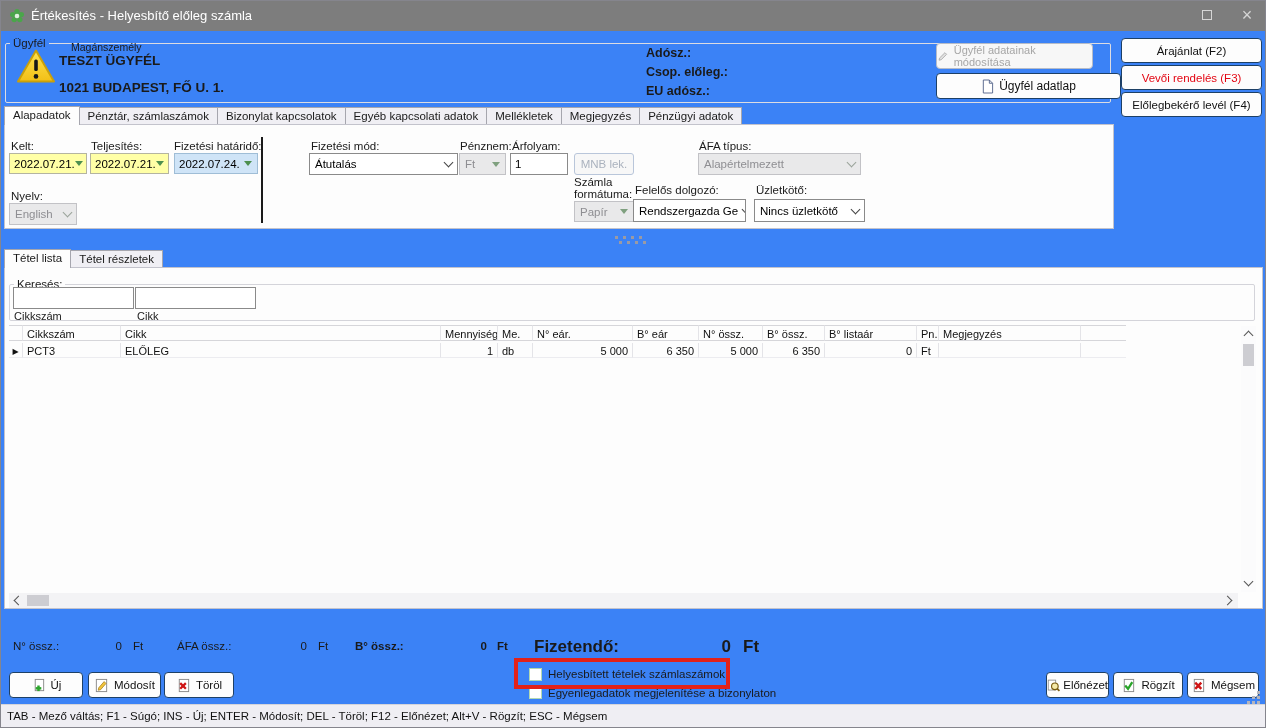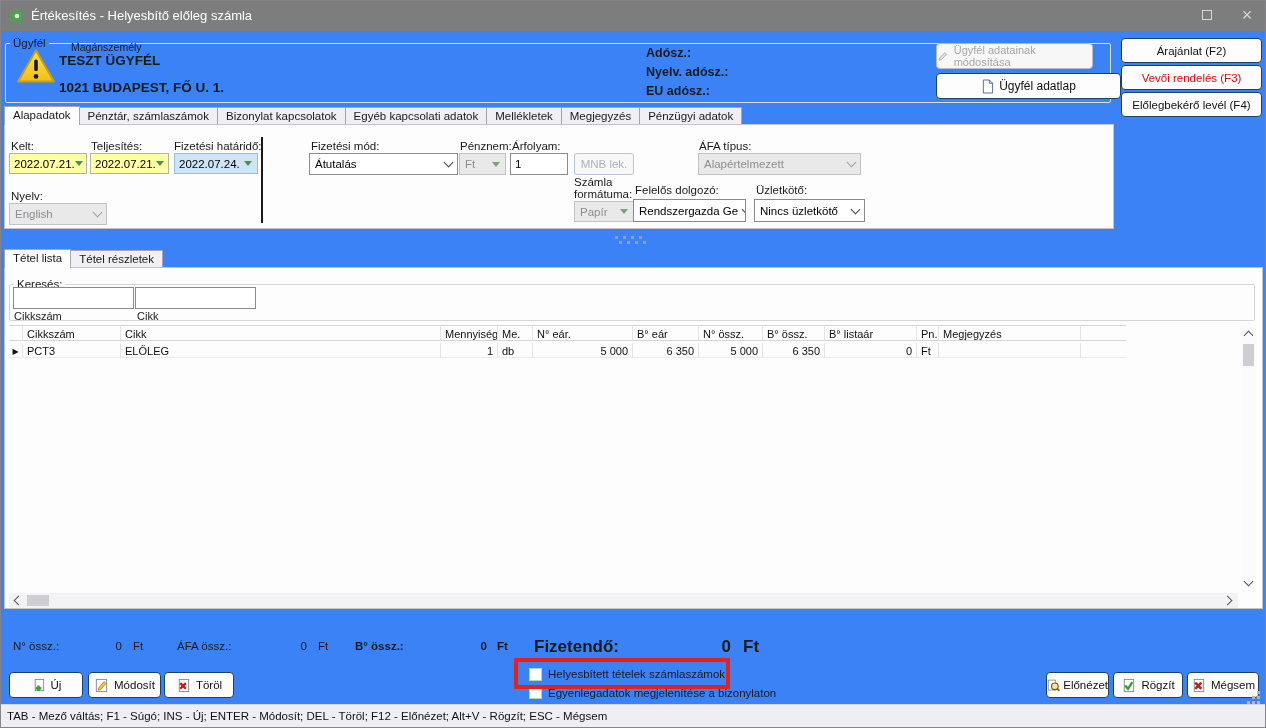--- a/index.html
+++ b/index.html
@@ -114,21 +114,21 @@
     <path d="M20 2.5 L38 33.5 L2 33.5 Z" fill="url(#wg)" stroke="#caa00a" stroke-width="2" stroke-linejoin="round"></path>
     <rect x="18.2" y="11.5" width="3.6" height="11.5" rx="1.6" fill="#181818"></rect>
     <circle cx="20" cy="28.4" r="2.3" fill="#181818"></circle>
   </svg>
 
   <div class="lbl maroon" style="left:70px;top:40px;font-size:10.5px;">Magánszemély</div>
   <div class="lbl maroon" style="left:58px;top:52px;font-size:13.5px;font-weight:bold;">TESZT ÜGYFÉL</div>
   <div class="lbl maroon" style="left:58px;top:79px;font-size:13.5px;font-weight:bold;">1021 BUDAPEST, FŐ U. 1.</div>
 
   <div class="lbl maroon" style="left:645px;top:45px;font-size:12.5px;font-weight:bold;">Adósz.:</div>
-  <div class="lbl maroon" style="left:645px;top:64px;font-size:12.5px;font-weight:bold;">Nyelv. adósz.:</div>
+  <div class="lbl maroon" style="left:645px;top:64px;font-size:12.5px;font-weight:bold;">Csop. előleg.:</div>
   <div class="lbl maroon" style="left:645px;top:83px;font-size:12.5px;font-weight:bold;">EU adósz.:</div>
 
   <div class="btn disabled" style="left:935px;top:42px;width:157px;height:26px;font-size:11px;">
     <svg width="12" height="12" viewBox="0 0 14 14">
         <path d="M3 9.5 L9.5 3 L11.5 5 L5 11.5 L2.5 12 Z" fill="#e0e0e0" stroke="#a8a8a8"></path>
       </svg>
     <span>Ügyfél adatainak módosítása</span>
   </div>
   <div class="btn" style="left:935px;top:72px;width:185px;height:26px;font-size:12px;">
     <svg width="13" height="15" viewBox="0 0 14 16">
@@ -170,21 +170,21 @@
     <span>2022.07.21.</span>
       <span class="tri"></span>
   </div>
   <div class="lbl" style="left:173px;top:139px;">Fizetési határidő:</div>
   <div class="combo" style="left:173px;top:152px;width:84px;background:#cfe4f7;border-color:#9fbdd6;">
     <span>2022.07.24.</span>
       <span class="tri"></span>
   </div>
 
   <div class="lbl" style="left:10px;top:189px;">Nyelv:</div>
-  <div class="sel dis" style="left:8px;top:202px;width:98px;">
+  <div class="sel dis" style="left:8px;top:202px;width:68px;">
     <span>English</span>
     <span class="chevbox">
         <span class="chev"></span>
       </span>
   </div>
 
   <div class="abs" style="left:260px;top:136px;width:2px;height:86px;background:#1a1a1a;"></div>
 
   <div class="lbl" style="left:310px;top:139px;">Fizetési mód:</div>
   <div class="sel" style="left:308px;top:152px;width:149px;">

